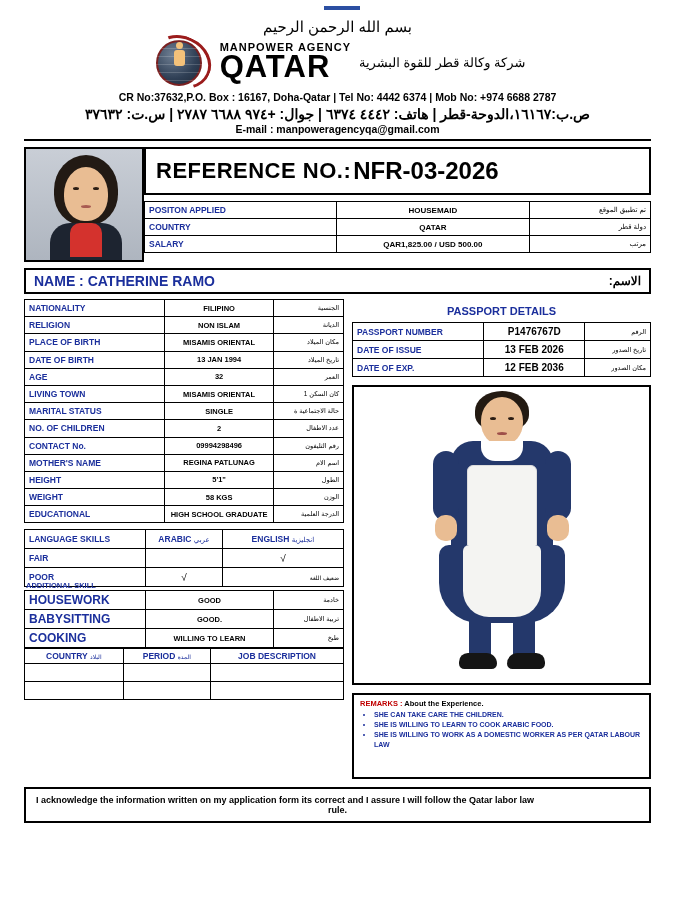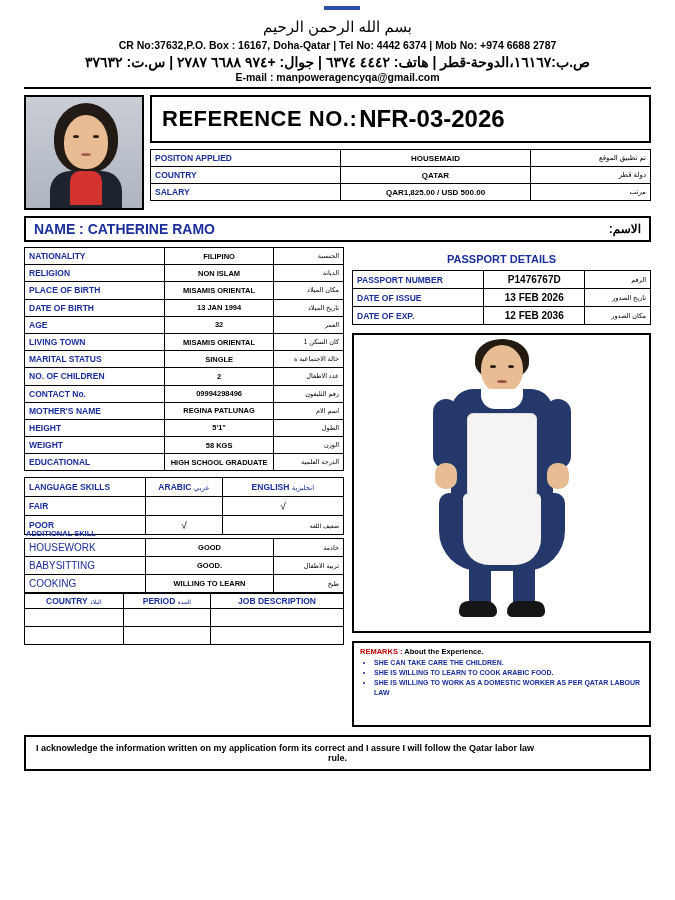--- a/index.html
+++ b/index.html
@@ -52,21 +52,21 @@
   .agency-name .l1 { font-size:11px; letter-spacing:1px; font-weight:bold; }
   .agency-name .l2 { font-size:31px; font-weight:bold; letter-spacing:1px; margin-top:-2px; }
   .arabic-top { font-size:15px; direction:rtl; }
   .arabic-script { font-size:13px; }
   .contact-line { font-size:10.5px; margin-top:3px; font-weight:bold; }
   .contact-line.ar { font-size:14px; direction:rtl; }
   .email-line { font-size:10.5px; font-weight:bold; margin-top:1px; }
   .hr-thick { border-top:2px solid #000; margin:4px 0 0 0; }
 
   
-  .ref-row { display:flex; gap:6px; margin-top:6px; }
+  .ref-row { display:flex; margin-top:6px; }
   .photo-box {
     width:120px; height:115px; border:2px solid #000; overflow:hidden; position:relative; background:#cfd4da;
   }
   .photo-box .bg { position:absolute; inset:0; background:linear-gradient(#c9ced6,#aeb5bf); }
   .photo-box .hair { position:absolute; left:28px; top:6px; width:64px; height:70px; background:#221a14; border-radius:50% 50% 44% 44%; }
   .photo-box .face { position:absolute; left:38px; top:18px; width:44px; height:54px; background:#e9bd93; border-radius:50% 50% 46% 46%; }
   .photo-box .eyeL { position:absolute; left:47px; top:38px; width:6px; height:3px; background:#2b1d14; border-radius:50%; }
   .photo-box .eyeR { position:absolute; left:67px; top:38px; width:6px; height:3px; background:#2b1d14; border-radius:50%; }
   .photo-box .mouth { position:absolute; left:55px; top:56px; width:10px; height:3px; background:#a85b52; border-radius:50%; }
   .photo-box .collar { position:absolute; left:24px; top:74px; width:72px; height:44px; background:#1d2430; border-radius:20px 20px 0 0; }
@@ -136,21 +136,21 @@
   .lang-tbl { margin-top:6px; }
   .lang-tbl td { height:19px; }
   .lang-tbl .k { color:#1b2f9c; font-weight:bold; width:38%; font-size:8.5px; }
   .lang-tbl .c { text-align:center; font-weight:bold; font-size:8.5px; color:#1b2f9c; width:24%; }
   .lang-tbl .c2 { text-align:center; font-weight:bold; font-size:8.5px; color:#1b2f9c; width:38%; }
   .lang-tbl .chk { text-align:center; font-size:10px; }
   .lang-tbl .arsm { text-align:right; direction:rtl; font-size:6px; }
 
   .addl-hdr { font-size:7.5px; font-weight:bold; color:#1b2f9c; margin-top:-6px; padding-left:2px; }
   .skill-tbl td { height:18px; }
-  .skill-tbl .k { color:#1b2f9c; font-weight:normal; width:38%; font-size:10px; }
+  .skill-tbl .k { color:#1b2f9c; font-weight:bold; width:38%; font-size:12px; }
   .skill-tbl .v { text-align:center; font-weight:bold; font-size:7.5px; width:40%; }
   .skill-tbl .a { text-align:right; direction:rtl; font-size:6.5px; width:22%; }
 
   .prev-hdr { font-size:7.5px; font-weight:bold; color:#1b2f9c; margin-top:2px; padding-left:2px; }
   .exp-tbl td { height:18px; }
   .exp-tbl th { color:#1b2f9c; font-weight:bold; font-size:8.5px; text-align:center; }
   .exp-tbl th span.ar { font-size:6px; font-weight:normal; direction:rtl; }
   .exp-tbl td { text-align:center; font-size:7.5px; font-weight:bold; }
 
   
@@ -168,20 +168,36 @@
 <body>
 
 <div class="page">
 
   <div class="topstrip">
     <div class="blue"></div>
   </div>
 
   <div class="header">
     <div class="arabic-top">بسم الله الرحمن الرحيم</div>
+    <div class="logo-row">
+      <div class="globe">
+        <div class="ball"></div>
+          <div class="grid"></div>
+          <div class="swoosh"></div>
+        <div class="man">
+            <div class="head"></div>
+            <div class="body"></div>
+          </div>
+      </div>
+      <div class="agency-name">
+        <div class="l1">MANPOWER AGENCY</div>
+        <div class="l2">QATAR</div>
+      </div>
+      <div class="arabic-script">شركة وكالة قطر للقوة البشرية</div>
+    </div>
     <div class="contact-line">CR No:37632,P.O. Box : 16167, Doha-Qatar | Tel No: 4442 6374 | Mob No: +974 6688 2787</div>
     <div class="contact-line ar">ص.ب:١٦١٦٧،الدوحة-قطر | هاتف: ٤٤٤٢ ٦٣٧٤ | جوال: +٩٧٤ ٦٦٨٨ ٢٧٨٧ | س.ت: ٣٧٦٣٢</div>
     <div class="email-line">E-mail : manpoweragencyqa@gmail.com</div>
     <div class="hr-thick"></div>
   </div>
 
   <div class="ref-row">
     <div class="photo-box">
       <div class="bg"></div>
         <div class="hair"></div>

